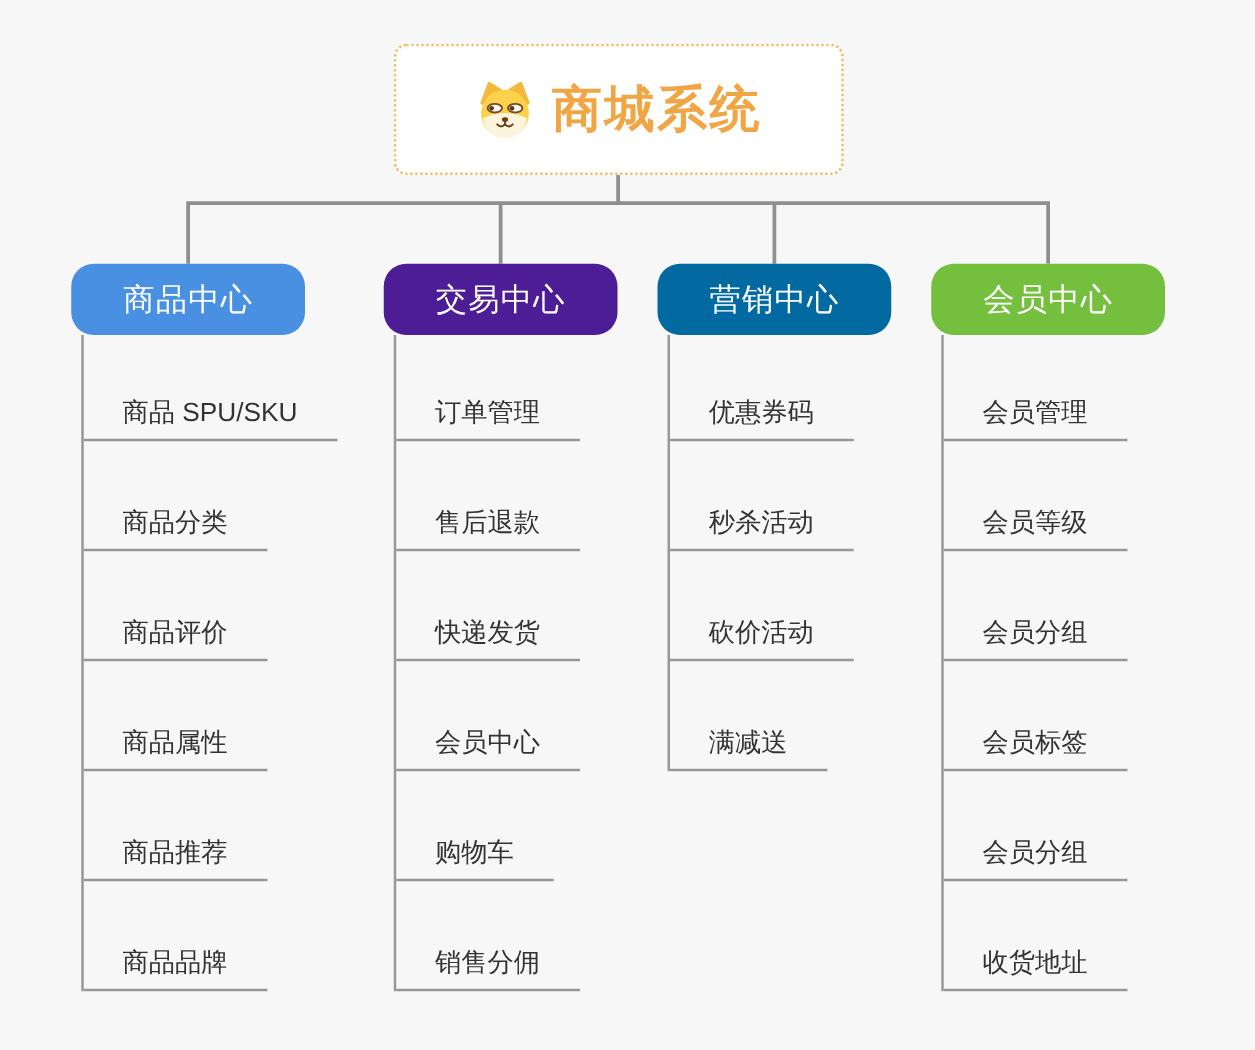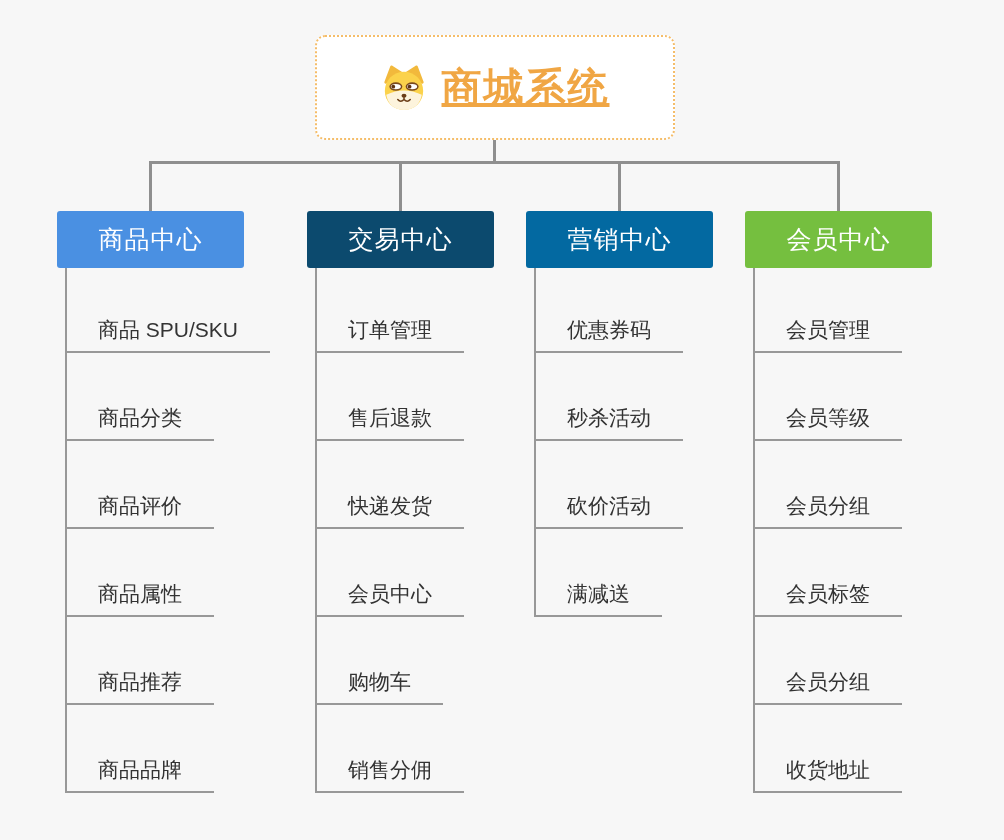--- a/index.html
+++ b/index.html
@@ -11,30 +11,30 @@
     overflow:hidden;
   }
   .root-node {
     position:absolute; left:315px; top:35px; width:360px; height:105px;
     background:#ffffff;
     border:2px dotted #f5bd69;
     border-radius:10px;
     display:flex; align-items:center; justify-content:center; gap:15px;
   }
   .root-title {
-    font-size:40px; font-weight:bold; color:#f0a644; letter-spacing:2px;text-decoration:underline;
+    font-size:40px; font-weight:bold; color:#f0a644; letter-spacing:2px;
   }
   .connector { position:absolute; background:#8f8f8f; }
   #root-stub   { left:493px; top:140px; width:3px;  height:22px; }
   #bus-line    { left:149px; top:161px; width:691px; height:3px; }
   .drop-stub   { top:164px; width:3px; height:47px; }
 
   .column { position:absolute; top:211px; width:245px; }
   .branch-node {
-    width:187px; height:57px; border-radius:3px;
+    width:187px; height:57px; border-radius:18px;
     color:#ffffff; font-size:25px; letter-spacing:1px;
     display:flex; align-items:center; justify-content:center;
   }
   .children {
     margin-left:8px;
     border-left:2px solid #989898;
   }
   .child { height:88px; display:flex; align-items:flex-end; }
   .child:first-child { height:85px; }
   .child-label {
@@ -90,21 +90,21 @@
         </div>
         <div class="child">
           <span class="child-label">商品推荐</span>
         </div>
         <div class="child">
           <span class="child-label">商品品牌</span>
         </div>
       </div>
     </div>
     <div class="column" style="left: 307px;">
-      <div class="branch-node" style="background: #0c4a6e;">交易中心</div>
+      <div class="branch-node" style="background: #4c1d95;">交易中心</div>
       <div class="children">
         <div class="child">
           <span class="child-label">订单管理</span>
         </div>
         <div class="child">
           <span class="child-label">售后退款</span>
         </div>
         <div class="child">
           <span class="child-label">快递发货</span>
         </div>

